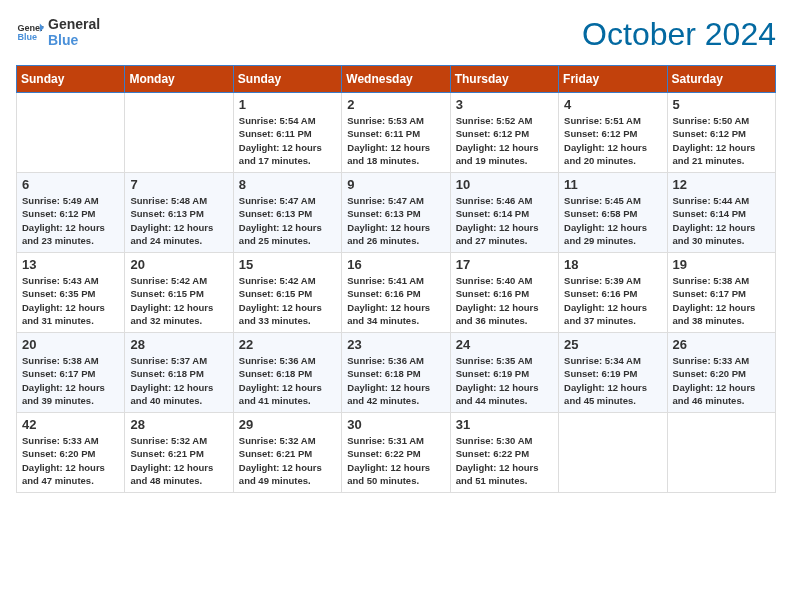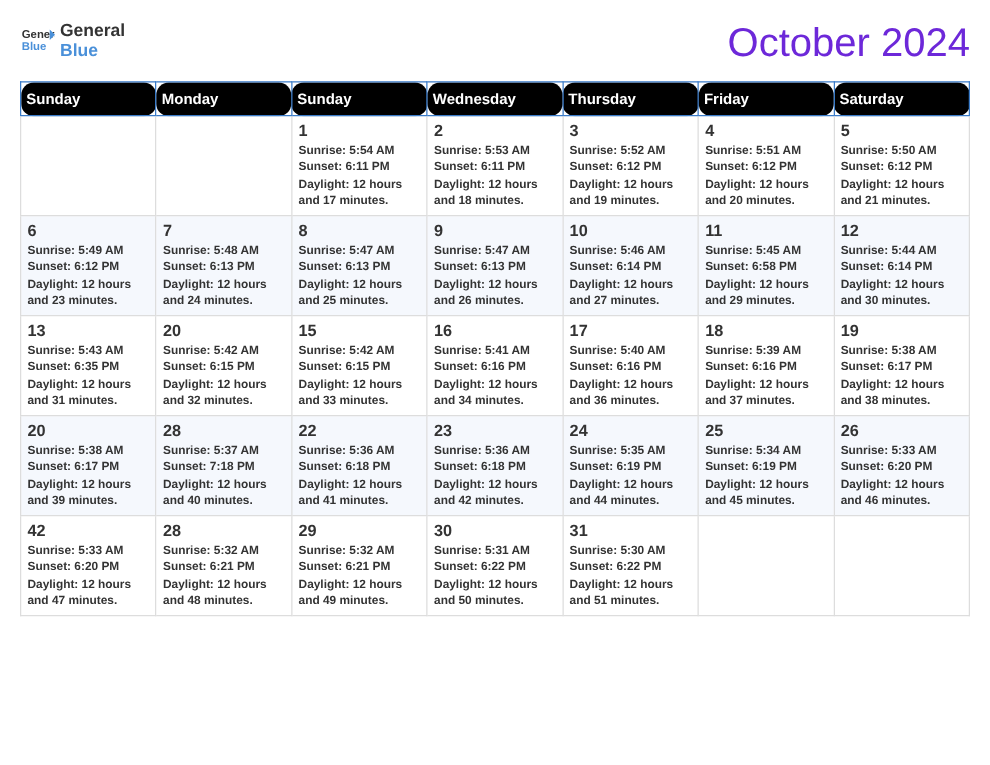--- a/index.html
+++ b/index.html
@@ -24,21 +24,21 @@
     .logo-icon {
       width: 28px;
       height: 28px;
     }
     .title-block {
       text-align: right;
     }
     .month-title {
       font-size: 32px;
       font-weight: 300;
-      color: #6d28d9;
+      color: #0369a1;
     }
     .location {
       font-size: 14px;
       color: #555;
     }
     .calendar {
       width: 100%;
       border-collapse: collapse;
       border: 1px solid #ccc;
     }
@@ -68,21 +68,21 @@
     }
     .day-info {
       font-size: 9.5px;
       color: #333;
       line-height: 1.4;
       font-weight: bold;
     }
     .empty { background: #f9f9f9; }
     tr:nth-child(even) td { background: #f5f8fd; }
     tr:nth-child(odd) td { background: #fff; }
-    tr:first-child th { background: #000000; border-radius: 10px; }
+    tr:first-child th { background: #c2410c; }
   </style>
 </head>
 <body>
 
 <div class="header">
   <div class="logo">
     <svg class="logo-icon" viewBox="0 0 40 40" xmlns="http://www.w3.org/2000/svg">
       <text x="2" y="18" font-size="13" font-weight="bold" fill="#333" font-family="Arial">General</text>
       <text x="2" y="32" font-size="13" font-weight="bold" fill="#4a90d9" font-family="Arial">Blue</text>
       <polygon points="34,8 40,14 34,20" fill="#4a90d9"></polygon>
@@ -235,21 +235,21 @@
       <tr>
         <td>
           <span class="day-num">20</span>
           <div class="day-info">Sunrise: 5:38 AM
 Sunset: 6:17 PM
 Daylight: 12 hours and 39 minutes.</div>
         </td>
         <td>
           <span class="day-num">28</span>
           <div class="day-info">Sunrise: 5:37 AM
-Sunset: 7:18 PM
+Sunset: 6:18 PM
 Daylight: 12 hours and 40 minutes.</div>
         </td>
         <td>
           <span class="day-num">22</span>
           <div class="day-info">Sunrise: 5:36 AM
 Sunset: 6:18 PM
 Daylight: 12 hours and 41 minutes.</div>
         </td>
         <td>
           <span class="day-num">23</span>

